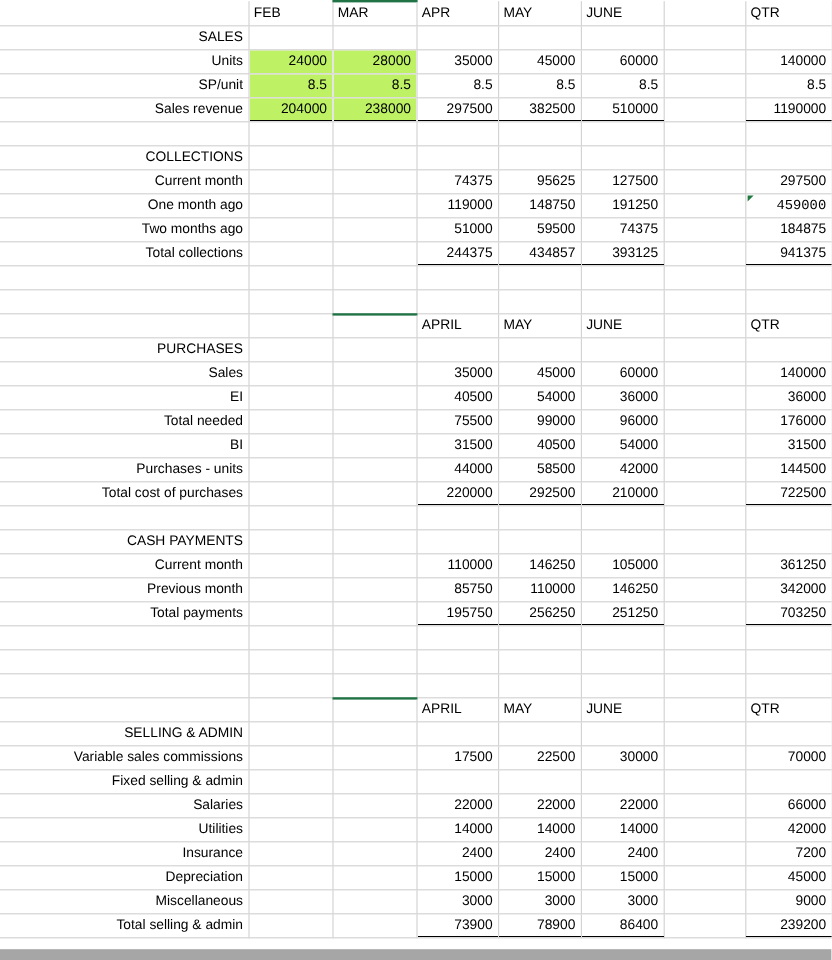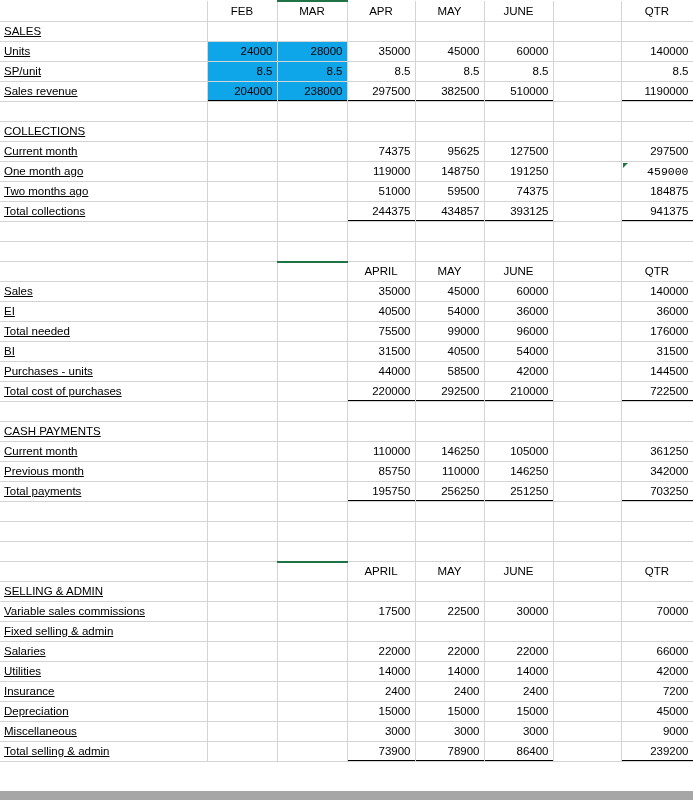--- a/index.html
+++ b/index.html
@@ -37,28 +37,28 @@
   
   col.c-label { width: 207px; }
   col.c-feb   { width: 70px; }
   col.c-mar   { width: 70px; }
   col.c-apr   { width: 68px; }
   col.c-may   { width: 69px; }
   col.c-jun   { width: 69px; }
   col.c-gap   { width: 68px; }
   col.c-qtr   { width: 72px; }
 
-  td.lbl  { text-align: left; text-decoration: underline; }
+  td.lbl  { text-align: right; }
   td.num  { text-align: right; }
-  td.ctr  { text-align: center; }
+  td.ctr  { text-align: left; }
 
   td.indent { padding-left: 10px; }
 
   
-  td.shade { background: #0ea5e9; }
+  td.shade { background: #bef264; }
 
   
   td.uline { border-bottom: 1.6px solid #000000; }
   
   td.dline {
     border-bottom: 1px solid #000000;
     box-shadow: inset 0 -4px 0 -3px #000000;
   }
   td.dline-wrap { position: relative; }
   td.dline-wrap::after {
@@ -240,20 +240,30 @@
           <td class="lbl"></td>
           <td class="ctr"></td>
           <td class="ctr selmar"></td>
           <td class="ctr">APRIL</td>
           <td class="ctr">MAY</td>
           <td class="ctr">JUNE</td>
           <td class="ctr"></td>
           <td class="ctr">QTR</td>
         </tr>
         <tr>
+          <td class="lbl">PURCHASES</td>
+          <td class="num"></td>
+          <td class="num"></td>
+          <td class="num"></td>
+          <td class="num"></td>
+          <td class="num"></td>
+          <td class="num"></td>
+          <td class="num"></td>
+        </tr>
+        <tr>
           <td class="lbl">Sales</td>
           <td class="num"></td>
           <td class="num"></td>
           <td class="num">35000</td>
           <td class="num">45000</td>
           <td class="num">60000</td>
           <td class="num"></td>
           <td class="num">140000</td>
         </tr>
         <tr>

